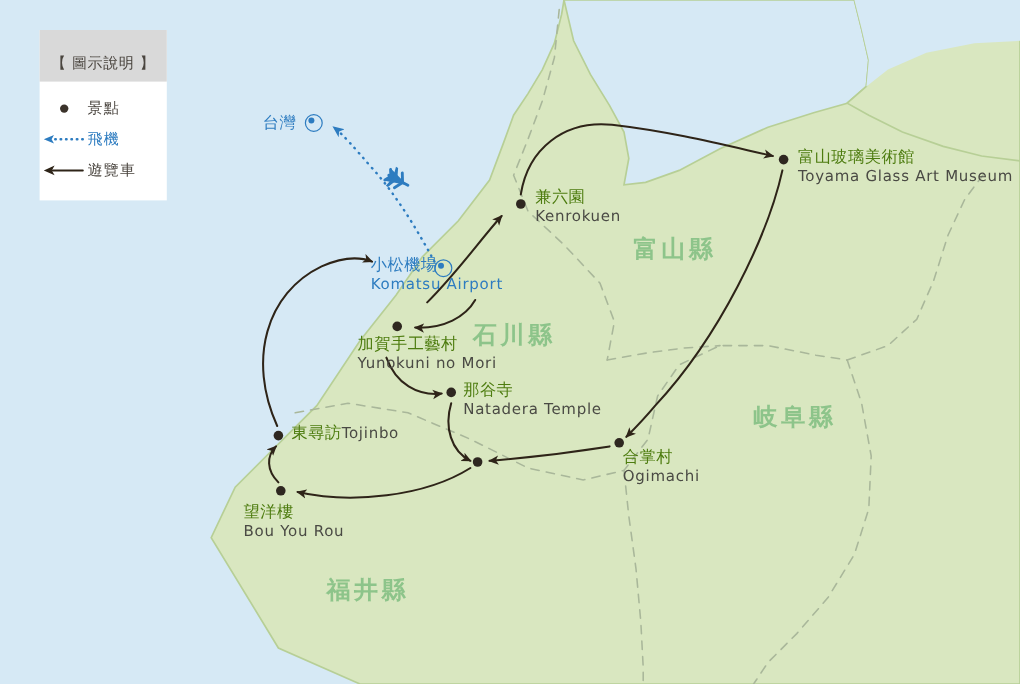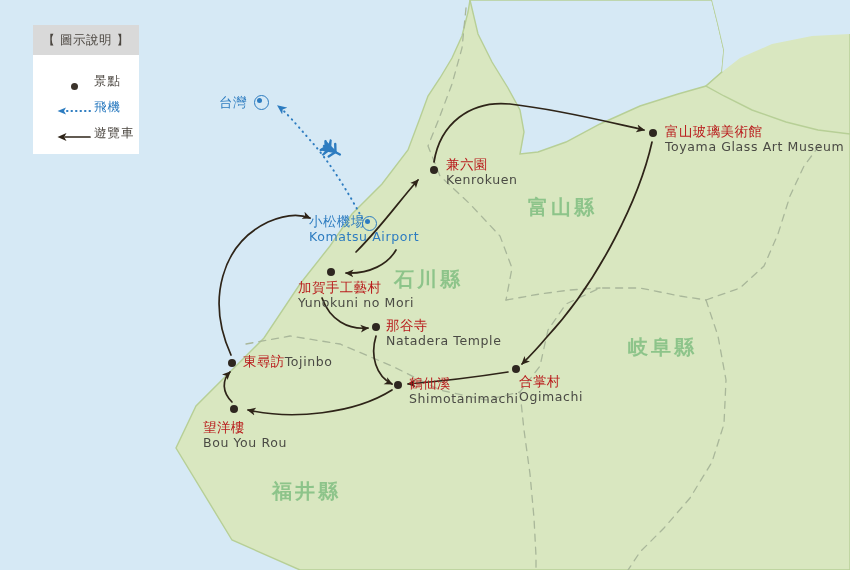--- a/index.html
+++ b/index.html
@@ -32,31 +32,31 @@
     width: 106px;
     background: #ffffff;
     box-shadow: 0 0 0 0 transparent;
     z-index: 30;
   }
   .legend-header {
     background: #d9d9d9;
     color: #4a453f;
     font-size: 12.5px;
     text-align: center;
-    padding: 7px 0 6px 0;
+    padding: 20px 0 6px 0;
     letter-spacing: 0.5px;
   }
   .legend-body {
     padding: 9px 0 12px 0;
   }
   .legend-row {
     display: flex;
-    align-items: flex-end;
+    align-items: center;
     height: 26px;
-    padding-left: 21px;
+    padding-left: 0;
   }
   .legend-sym {
     width: 40px;
     flex: 0 0 40px;
     display: flex;
     align-items: center;
     justify-content: center;
   }
   .legend-label {
     font-size: 12.5px;
@@ -74,21 +74,21 @@
 
   
   .lbl {
     position: absolute;
     z-index: 20;
     white-space: nowrap;
     line-height: 1.18;
   }
   .lbl .cn {
     font-size: 13.5px;
-    color: #b91c1c;
+    color: #4d7c0f;
     letter-spacing: 0.4px;
   }
   .lbl .en {
     font-size: 12.5px;
     color: #4a4a44;
     letter-spacing: 0.6px;
   }
   .lbl.inline-wrap { display: flex; align-items: baseline; }
 
   .lbl.blue .cn, .lbl.blue .en { color: #2d7cc0; }
@@ -300,24 +300,20 @@
   <div class="lbl" style="left:386px; top:318px;">
     <div class="cn">那谷寺</div>
     <div class="en">Natadera Temple</div>
   </div>
 
   <div class="lbl inline-wrap" style="left:243px; top:354px;">
     <span class="cn">東尋訪</span>
     <span class="en">Tojinbo</span>
   </div>
 
-  <div class="lbl" style="left:409px; top:376px;">
-    <div class="cn">鶴仙溪</div>
-    <div class="en">Shimotanimachi</div>
-  </div>
 
   <div class="lbl" style="left:519px; top:374px;">
     <div class="cn">合掌村</div>
     <div class="en">Ogimachi</div>
   </div>
 
   <div class="lbl" style="left:203px; top:420px;">
     <div class="cn">望洋樓</div>
     <div class="en">Bou You Rou</div>
   </div>

